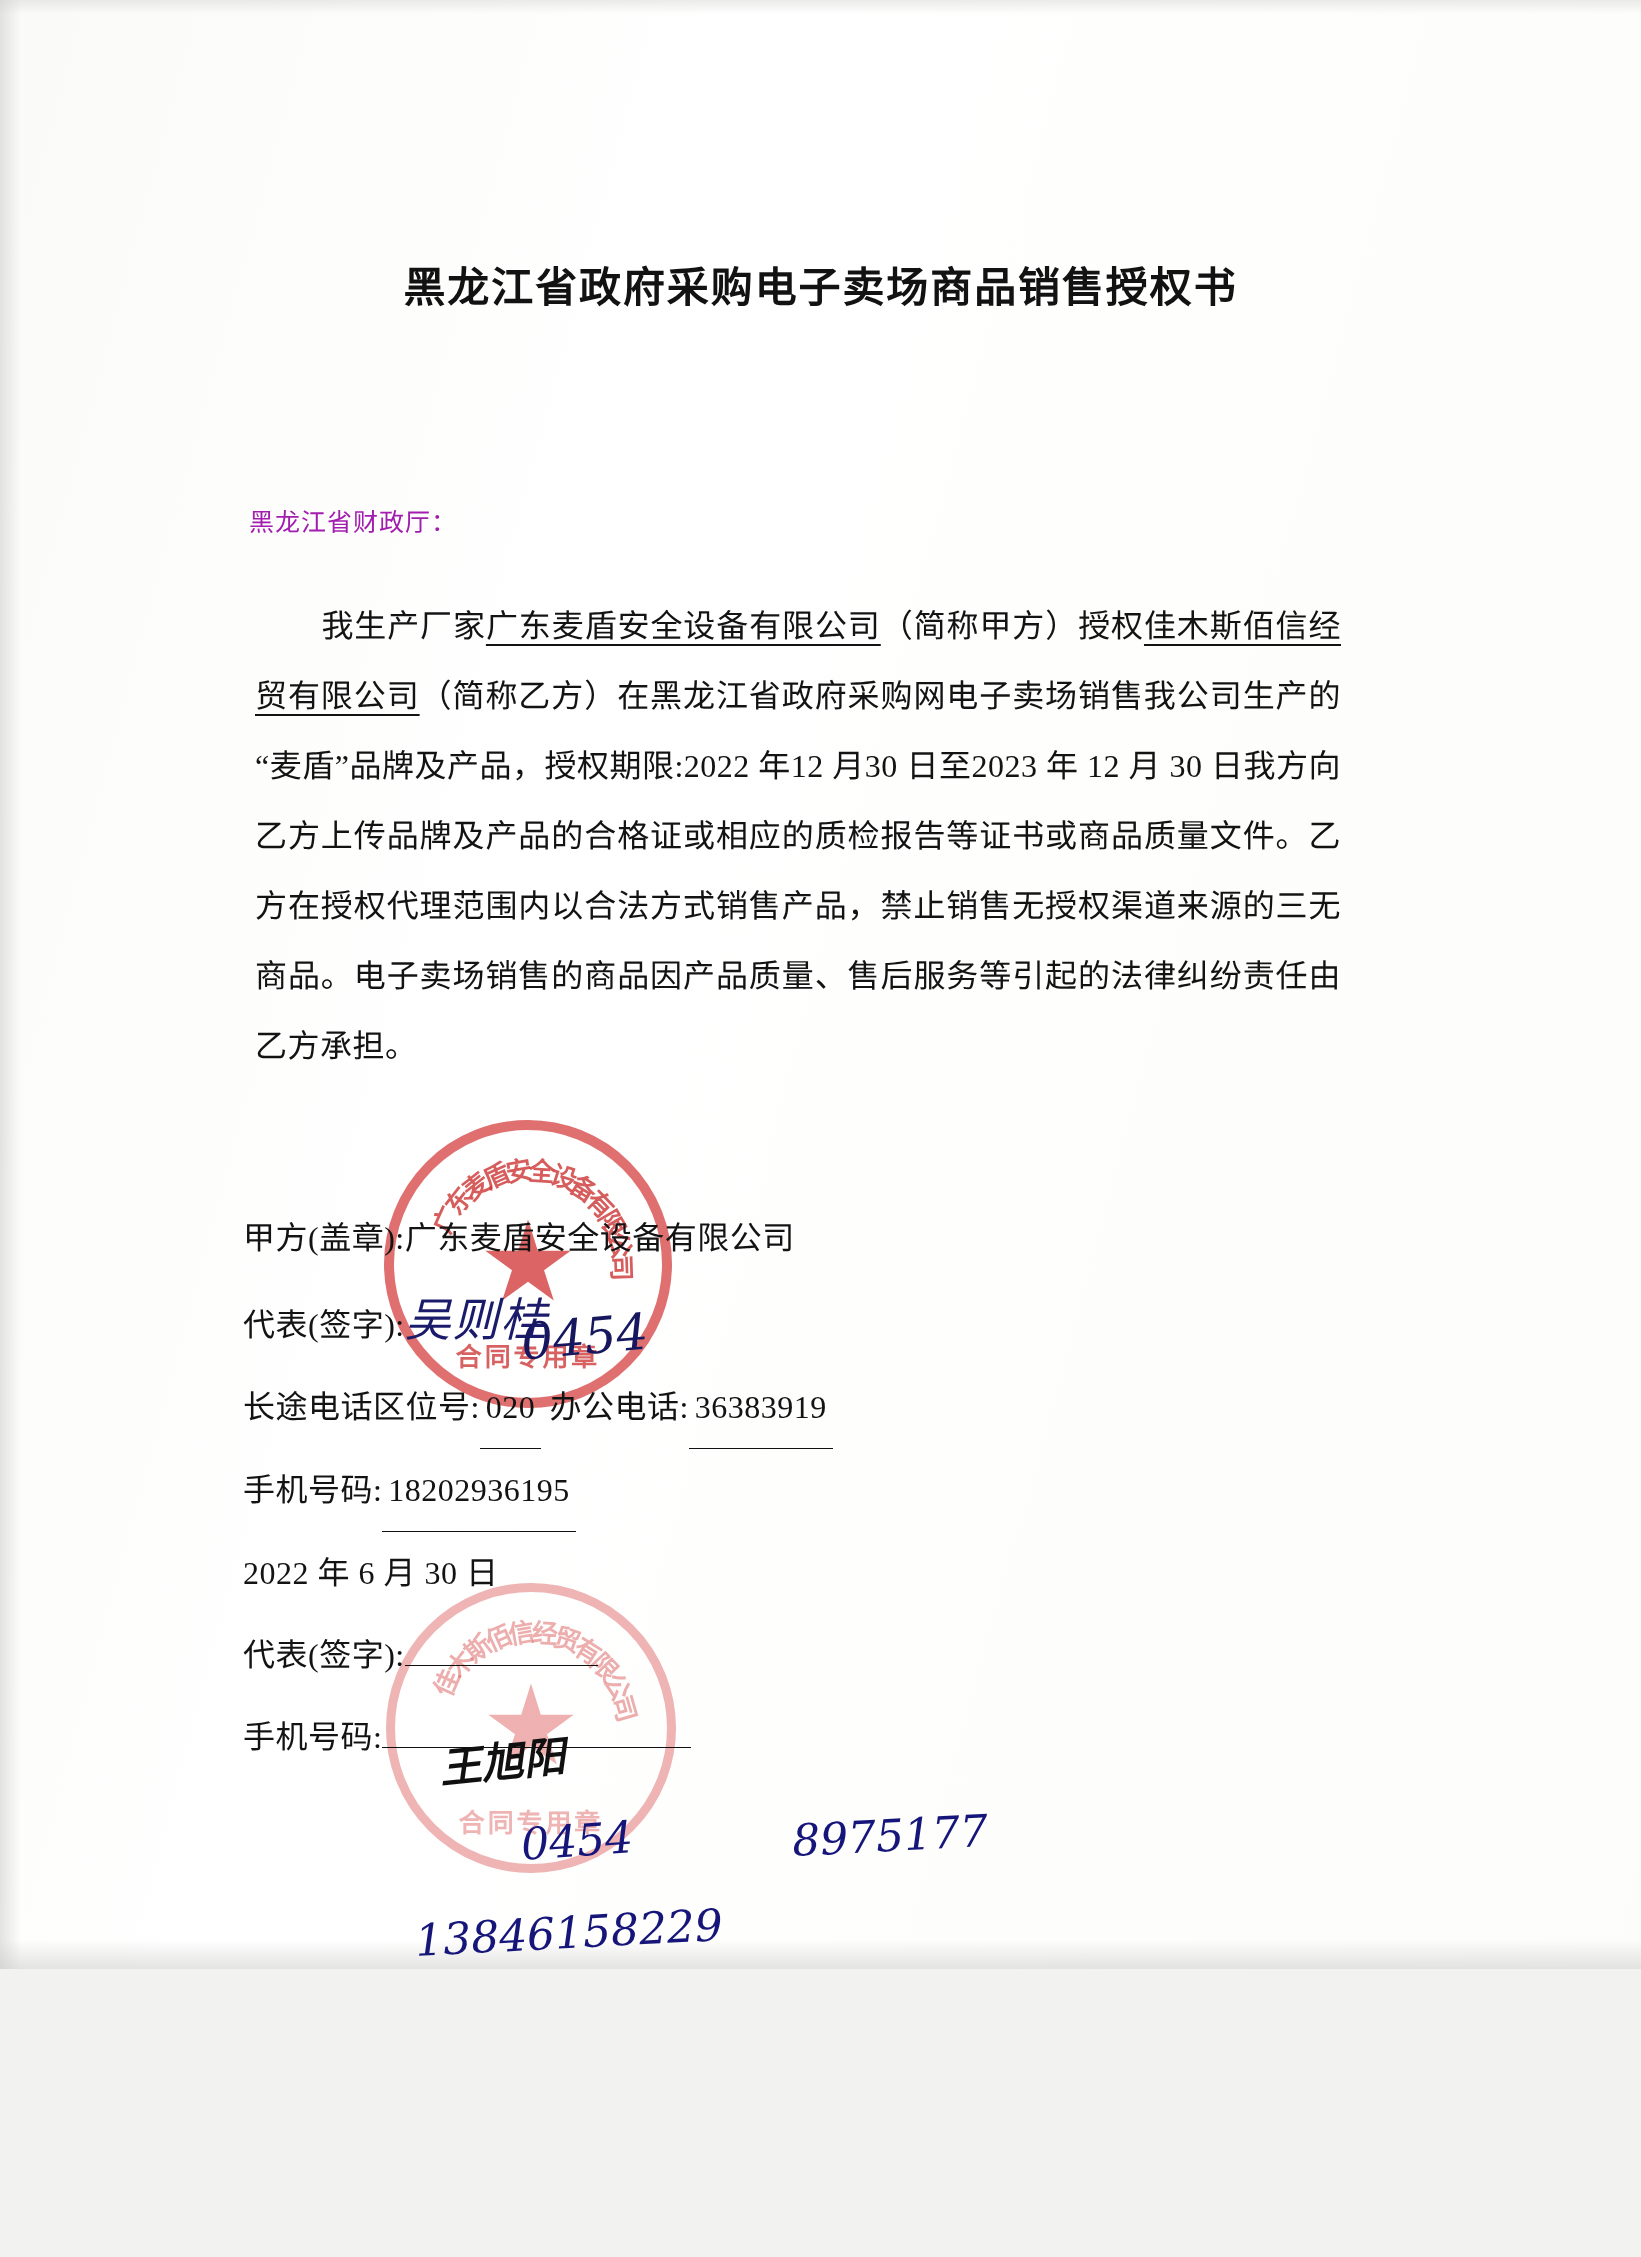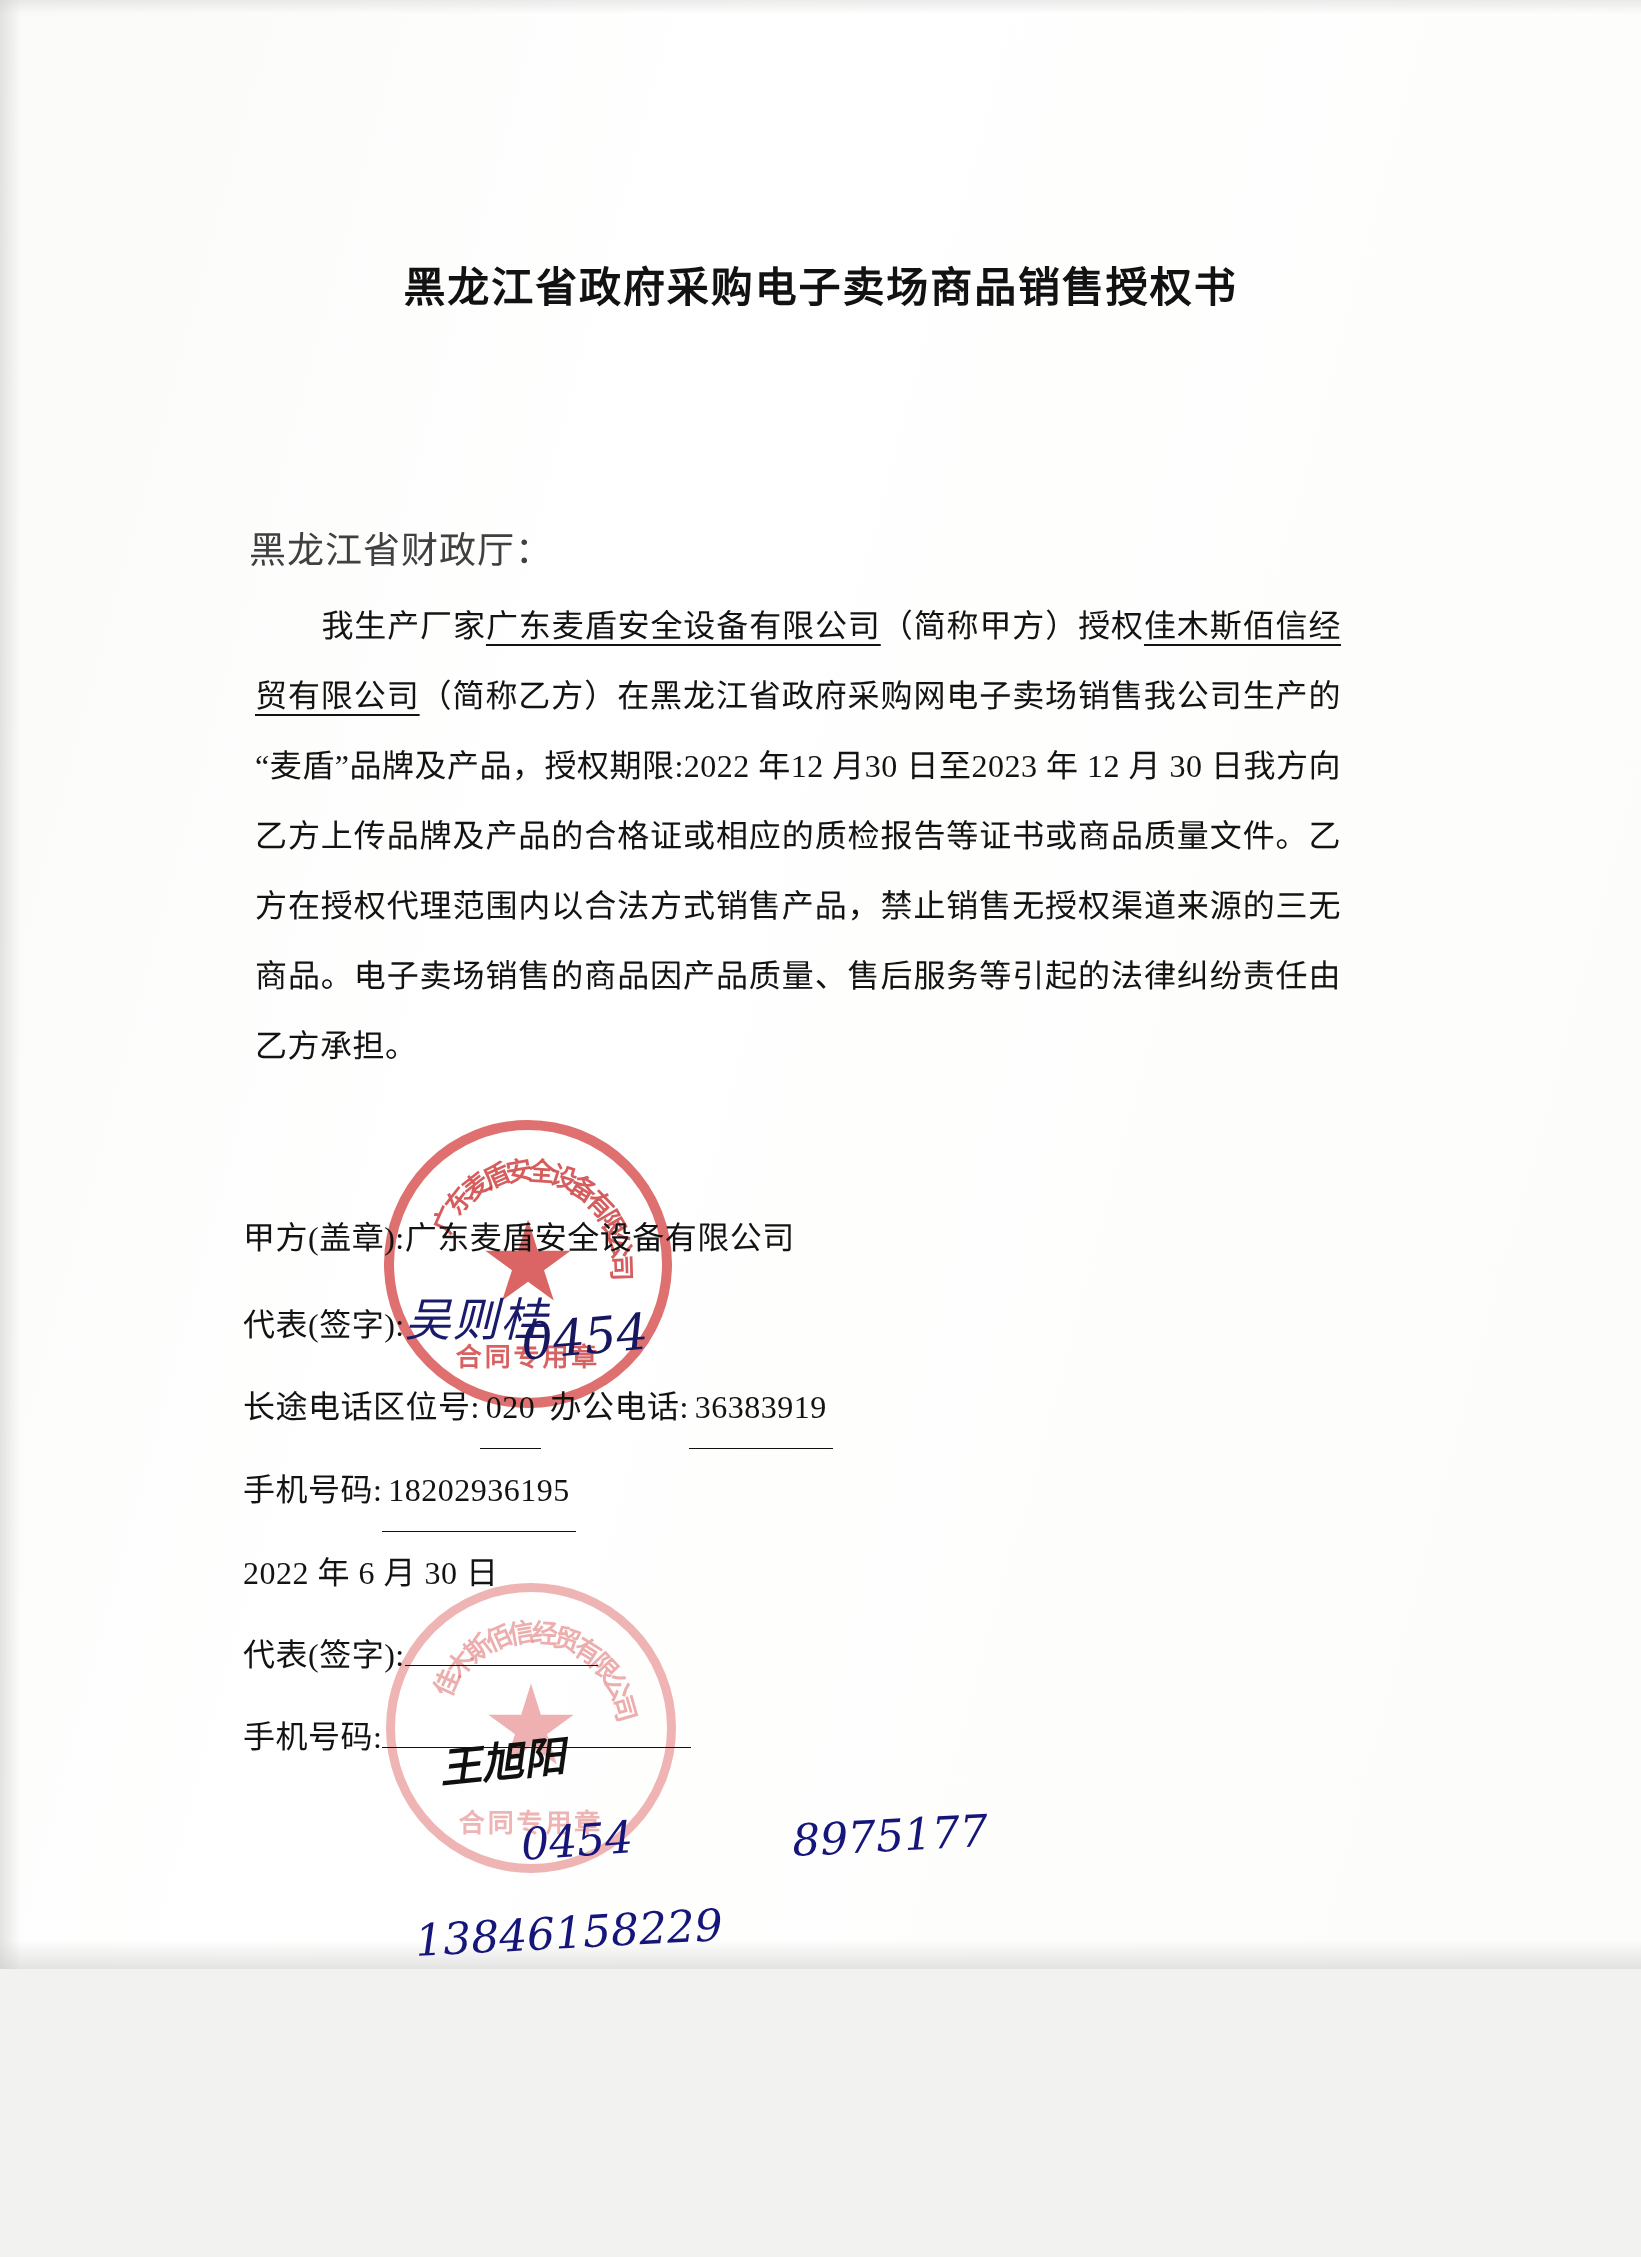--- a/index.html
+++ b/index.html
@@ -71,23 +71,23 @@
     top: 396px;
     text-align: center;
     font-size: 35px;
     color: #161616;
     letter-spacing: 1px;
   }
 
   .salutation {
     position: absolute;
     left: 249px;
-    top: 520px;
-    font-size: 37px;
-    color: #404040;
+    top: 502px;
+    font-size: 25px;
+    color: #a21caf;
     letter-spacing: 1px;
   }
 
   .body-block {
     position: absolute;
     left: 243px;
     top: 579px;
     width: 1110px;
     font-size: 32px;
     line-height: 70px;

